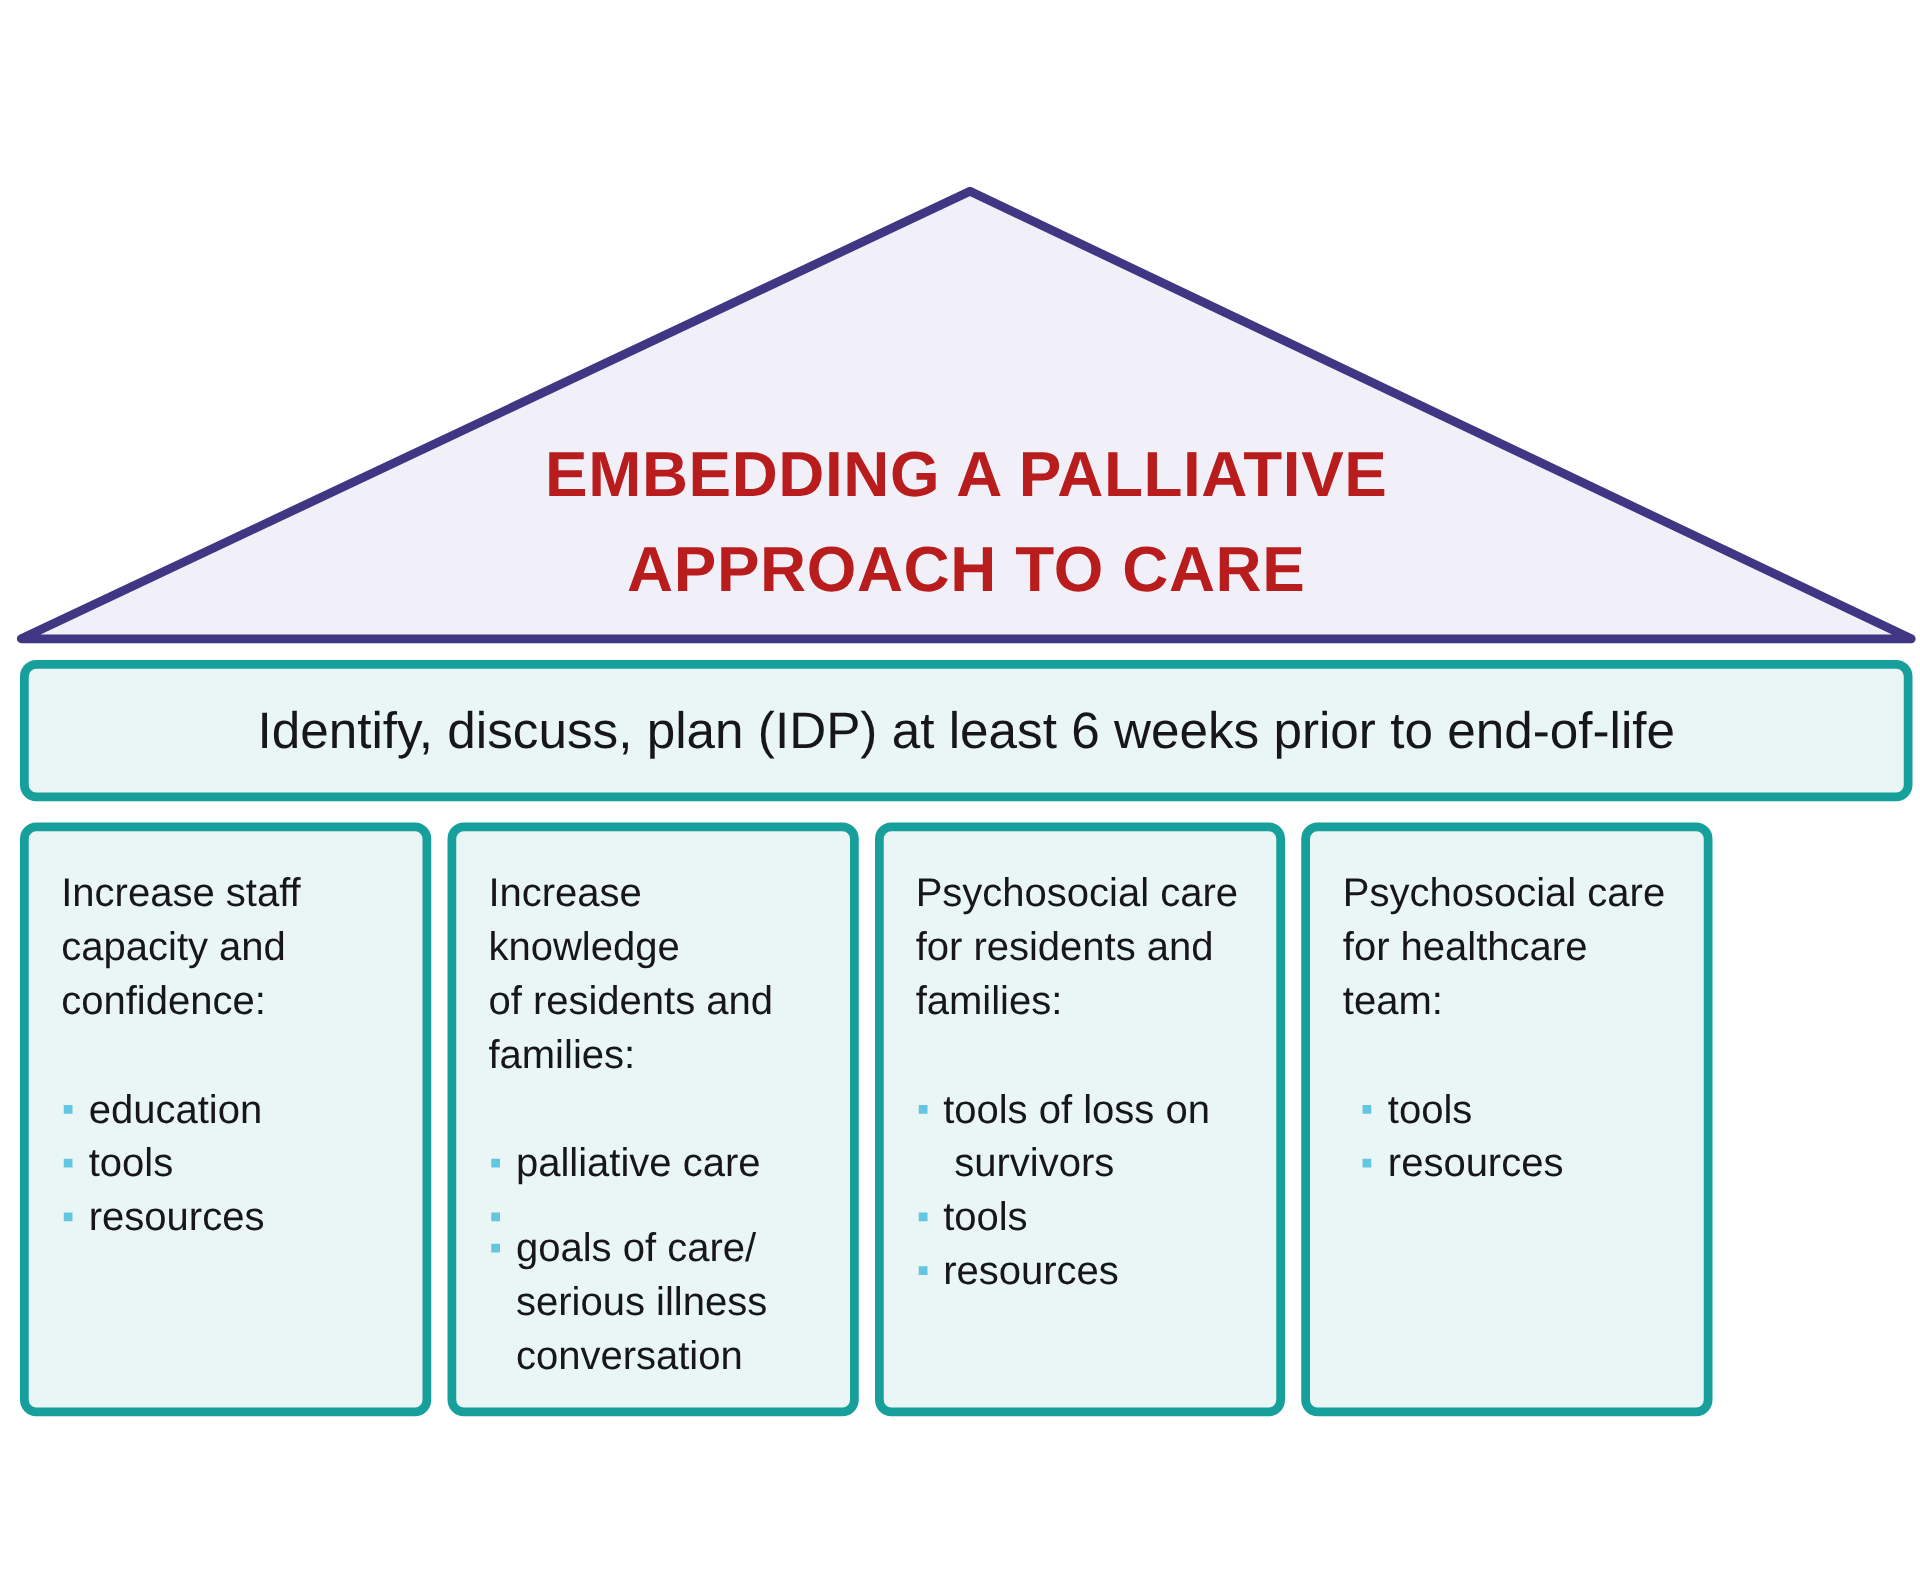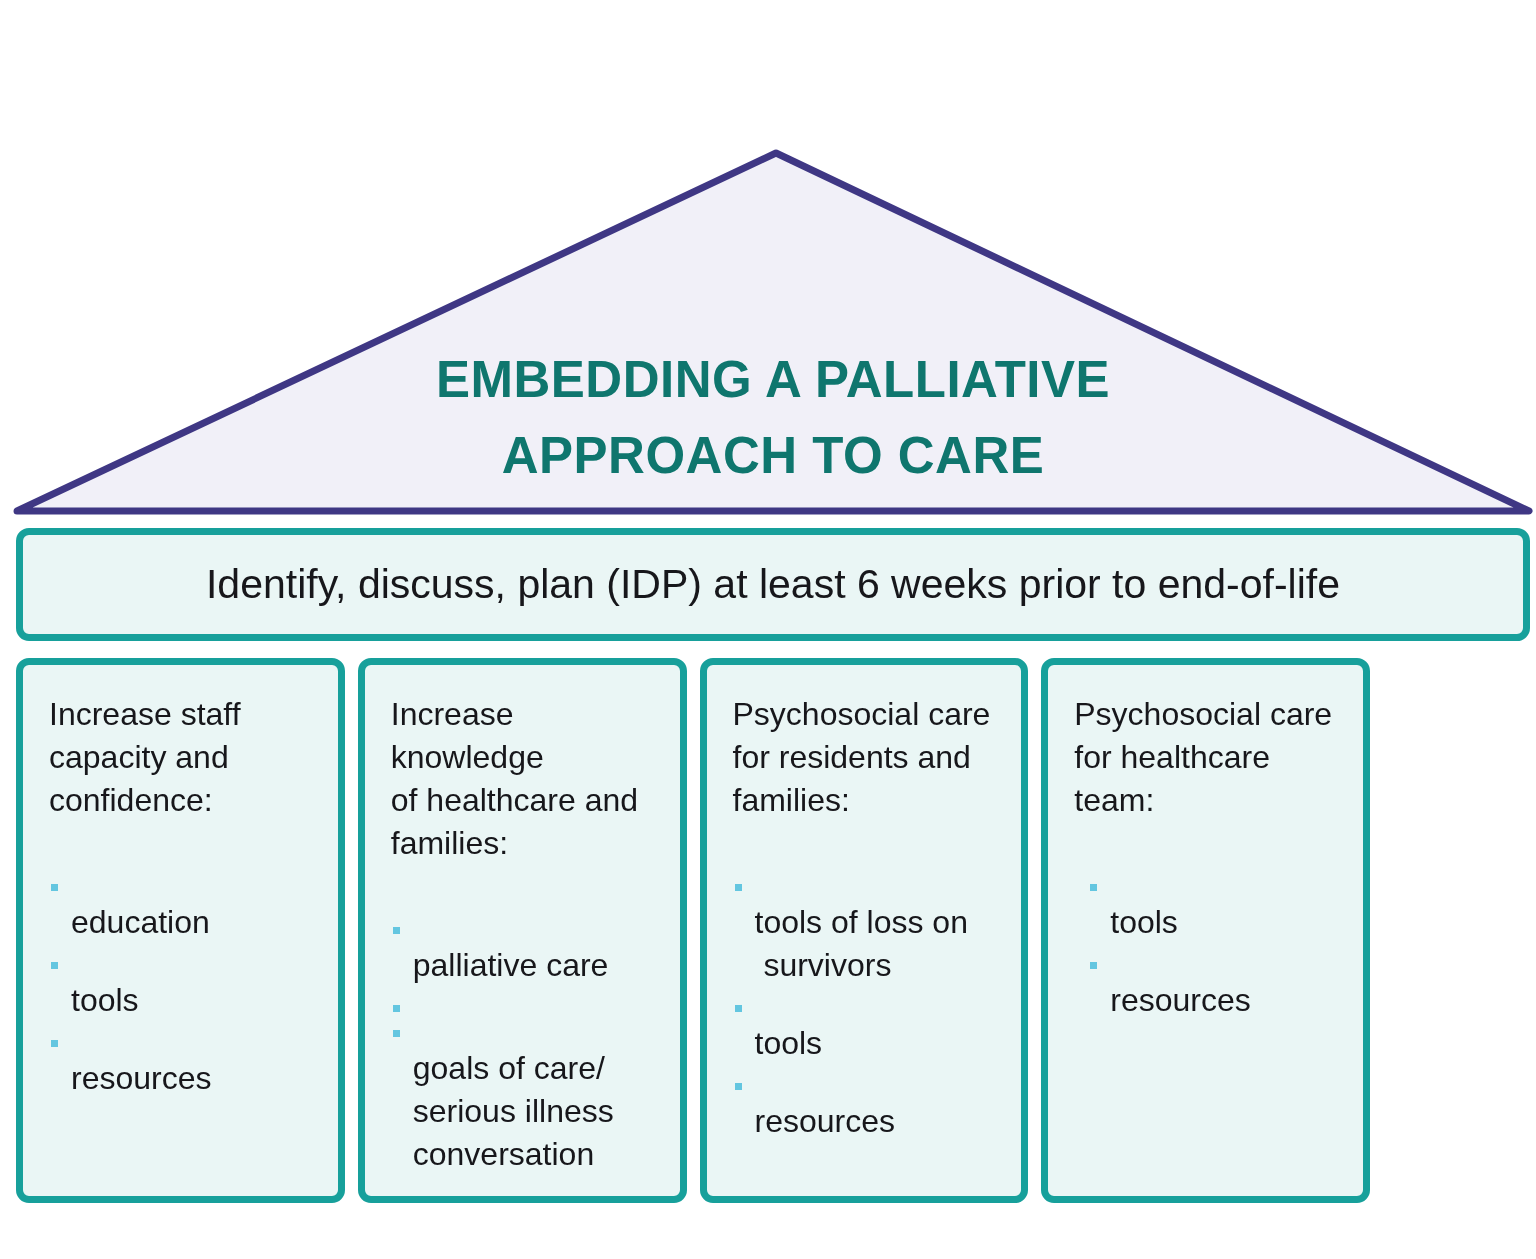--- a/index.html
+++ b/index.html
@@ -26,21 +26,21 @@
     position: absolute;
     top: 342px;
     left: 16px;
     width: 1514px;
     text-align: center;
     font-size: 51px;
     font-weight: 700;
     line-height: 76px;
     letter-spacing: 0.5px;
     white-space: pre-line;
-    color: #0f766e;
+    color: #b91c1c;
   }
 
   
   .banner {
     position: absolute;
     top: 528px;
     left: 16px;
     width: 1514px;
     height: 113px;
     background: #eaf6f5;
@@ -90,21 +90,21 @@
     display: flex;
     align-items: flex-start;
   }
   .dot {
     flex: none;
     width: 7px;
     height: 7px;
     margin: 18px 13px 0 0;
     background: #63c6e0;
   }
-  .item-text { white-space: pre-wrap; margin-top: 35px; }
+  .item-text { white-space: pre-wrap; }
 
   
   .foundation {
     position: absolute;
     top: 1140px;
     left: 16px;
     width: 1514px;
     height: 116px;
     background: #fdf8ee;
     border: 7px solid #f0992e;
@@ -148,21 +148,21 @@
         </li>
         <li>
           <span class="dot"></span>
           <span class="item-text">resources</span>
         </li>
       </ul>
     </section>
 
     <section class="pillar">
       <h3>Increase knowledge
-of healthcare and
+of residents and
 families:</h3>
       <ul>
         <li>
           <span class="dot"></span>
           <span class="item-text">palliative care</span>
         </li>
         <li>
           <span class="dot"></span>
         </li>
         <li>

